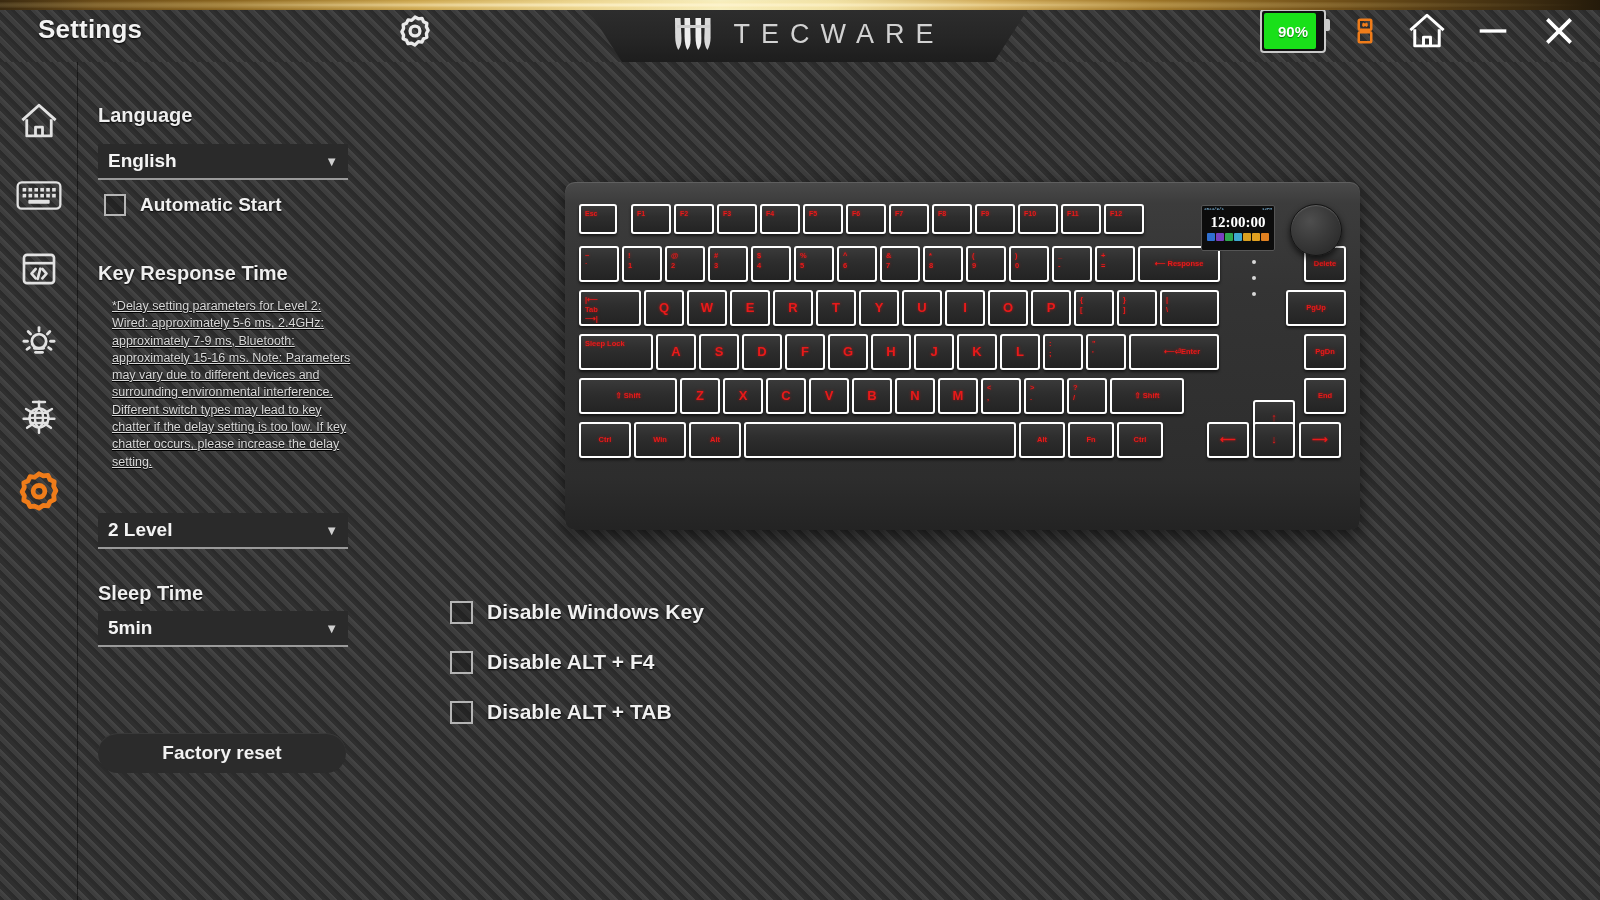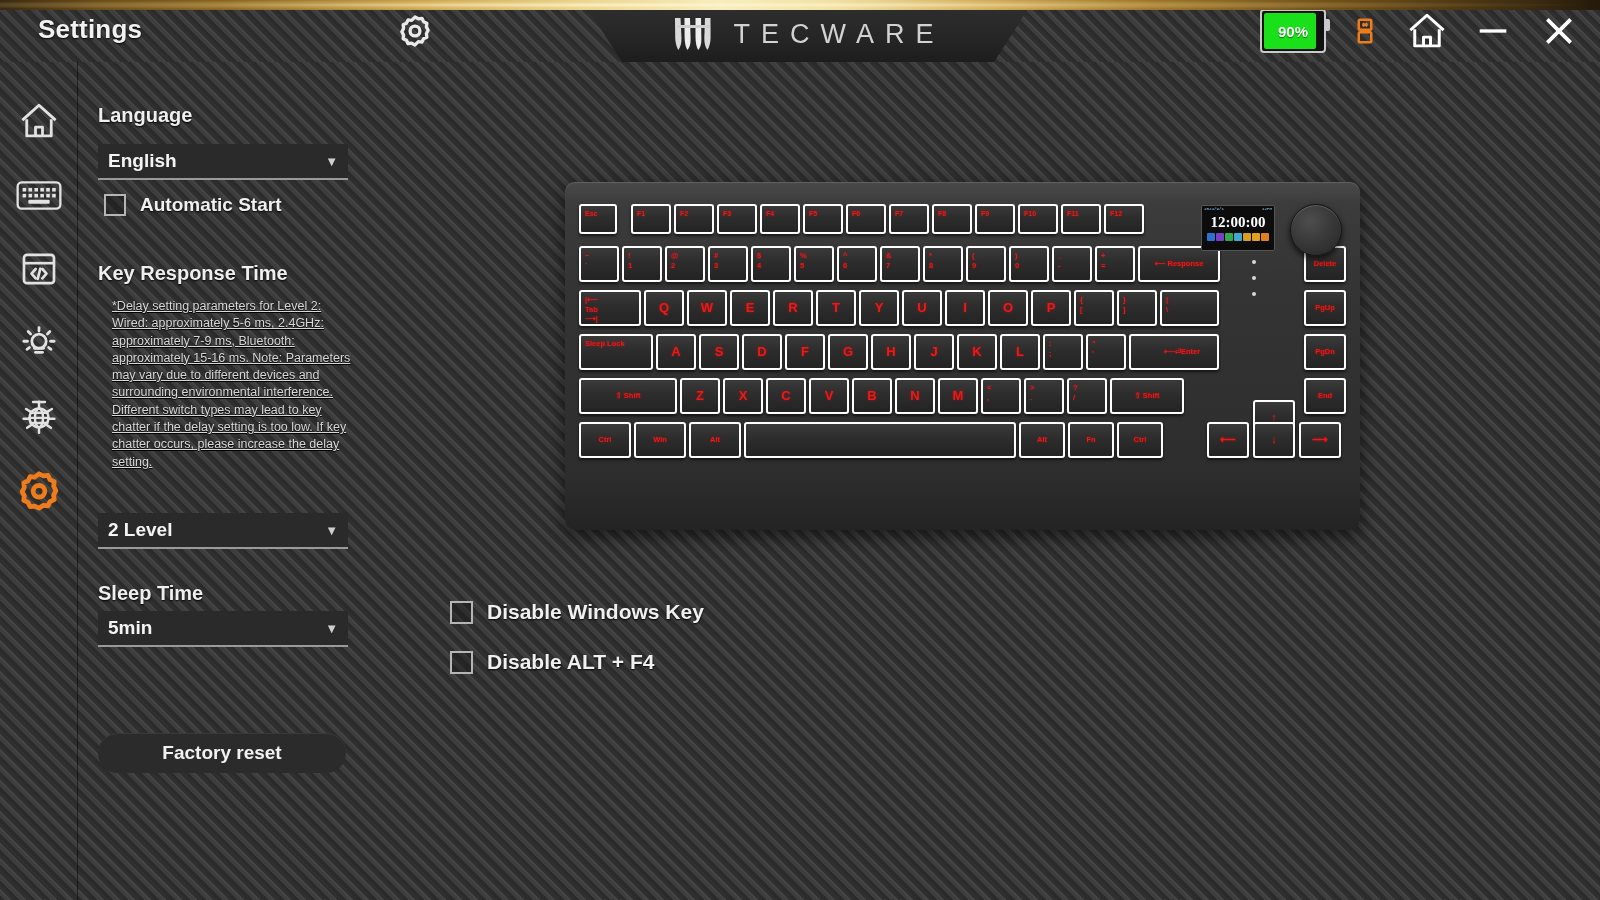--- a/index.html
+++ b/index.html
@@ -402,20 +402,24 @@
 
   <div id="opts">
     <div class="checkrow">
       <span class="cbox"></span>
       <span class="cbox-lbl">Disable Windows Key</span>
     </div>
     <div class="checkrow">
       <span class="cbox"></span>
       <span class="cbox-lbl">Disable ALT + F4</span>
     </div>
+    <div class="checkrow">
+      <span class="cbox"></span>
+      <span class="cbox-lbl">Disable ALT + TAB</span>
+    </div>
   </div>
 
   <div id="kb-wrap">
     <div class="kb-case"></div>
     <div class="kb-plate" id="kb-plate">
         <div class="krow" style="top: 0px; left: 0px;">
           <div class="key fn" style="width: 38px;">
             <span class="lg">Esc</span>
           </div>
           <div class="key fn" style="width: 40px; margin-left: 11px;">
@@ -664,21 +668,21 @@
           <div class="key center" style="width: 46px;">
             <span class="lg">Fn</span>
           </div>
           <div class="key center" style="width: 46px;">
             <span class="lg">Ctrl</span>
           </div>
         </div>
         <div class="key center" style="position: absolute; right: 0px; top: 42px; width: 42px; text-align: center;">
           <span class="lg">Delete</span>
         </div>
-        <div class="key center" style="position: absolute; right: 0px; top: 86px; width: 42px;">
+        <div class="key center" style="position: absolute; right: 0px; top: 86px; width: 60px;">
           <span class="lg">PgUp</span>
         </div>
         <div class="key center" style="position: absolute; right: 0px; top: 130px; width: 42px;">
           <span class="lg">PgDn</span>
         </div>
         <div class="key center" style="position: absolute; right: 0px; top: 174px; width: 42px;">
           <span class="lg">End</span>
         </div>
         <div class="key center" style="position: absolute; left: 674px; top: 196px; width: 42px;">
           <span class="lg" style="font-size: 11px;">↑</span>

